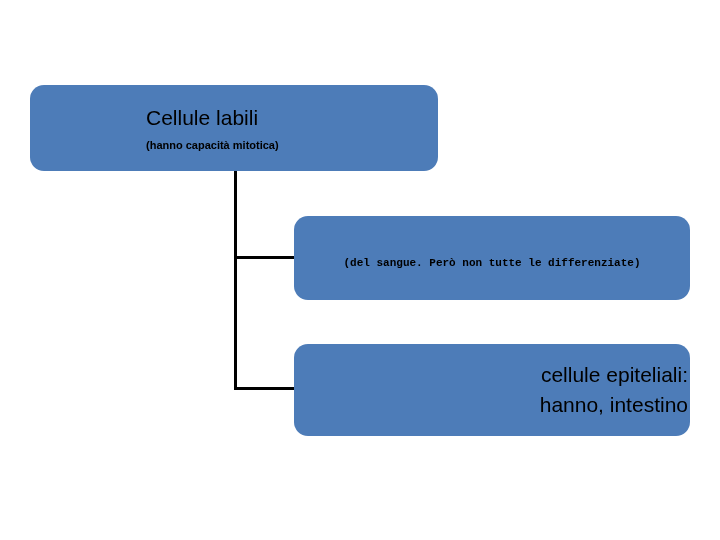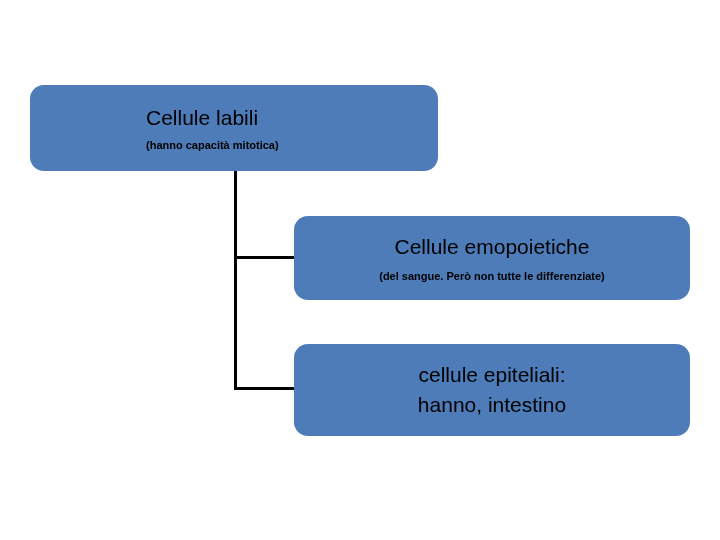--- a/index.html
+++ b/index.html
@@ -68,28 +68,30 @@
   
   #node-emopoietiche {
     left: 294px;
     top: 216px;
     width: 396px;
     height: 84px;
     padding: 0 10px;
   }
   #node-emopoietiche .node-sub {
     margin-top: 10px;
+    font-family: Liberation Mono, monospace;
   }
   
   #node-epiteliali {
     left: 294px;
     top: 344px;
     width: 396px;
     height: 92px;
-    padding: 0 14px;
+    padding: 0 2px;
+    align-items: flex-end;
   }
   #node-epiteliali .node-title-multiline {
     font-size: 21px;
     line-height: 30px;
   }
   
   #conn-vertical {
     left: 234px;
     top: 171px;
     width: 3px;
@@ -116,21 +118,20 @@
   <div class="connector" id="conn-vertical"></div>
   <div class="connector" id="conn-branch-top"></div>
   <div class="connector" id="conn-branch-bottom"></div>
 
   <div class="node" id="node-labili">
     <div class="node-title">Cellule labili</div>
     <div class="node-sub">(hanno capacità mitotica)</div>
   </div>
 
   <div class="node" id="node-emopoietiche">
-    <div class="node-title">Cellule emopoietiche</div>
     <div class="node-sub">(del sangue. Però non  tutte le differenziate)</div>
   </div>
 
   <div class="node" id="node-epiteliali">
     <div class="node-title node-title-multiline">cellule epiteliali:</div>
     <div class="node-title node-title-multiline">hanno, intestino</div>
   </div>
 
 </div>
 

